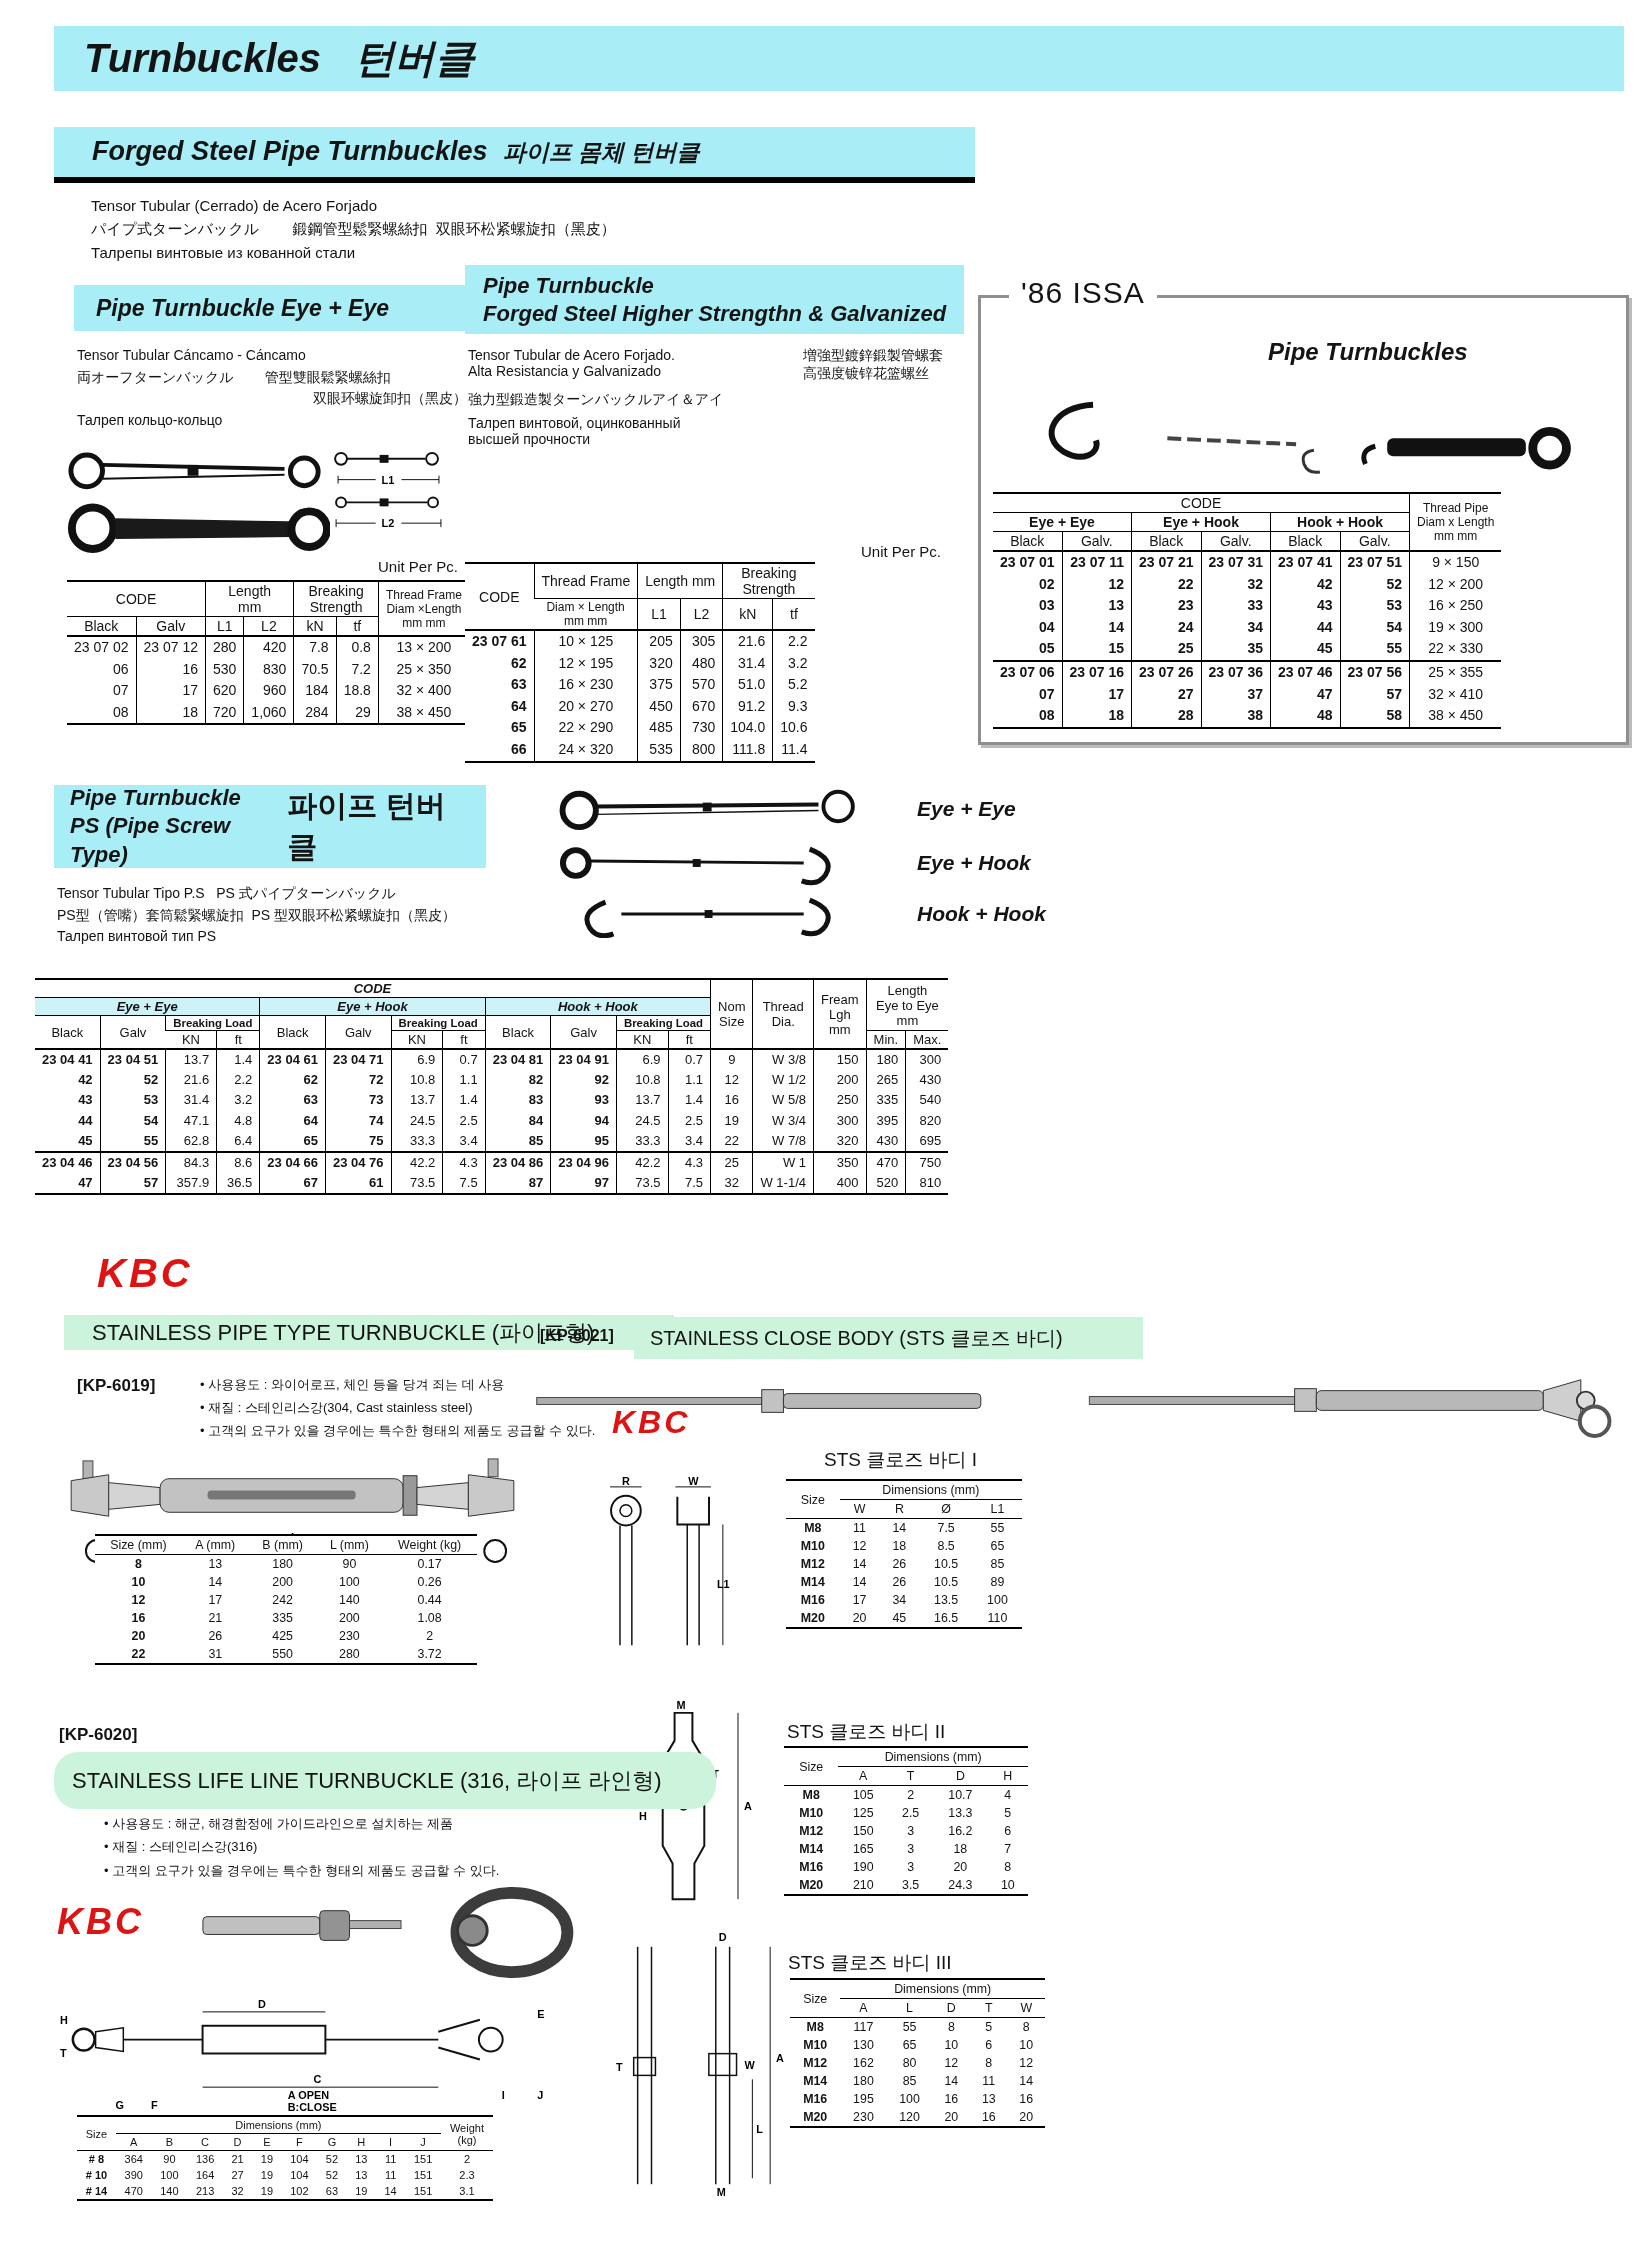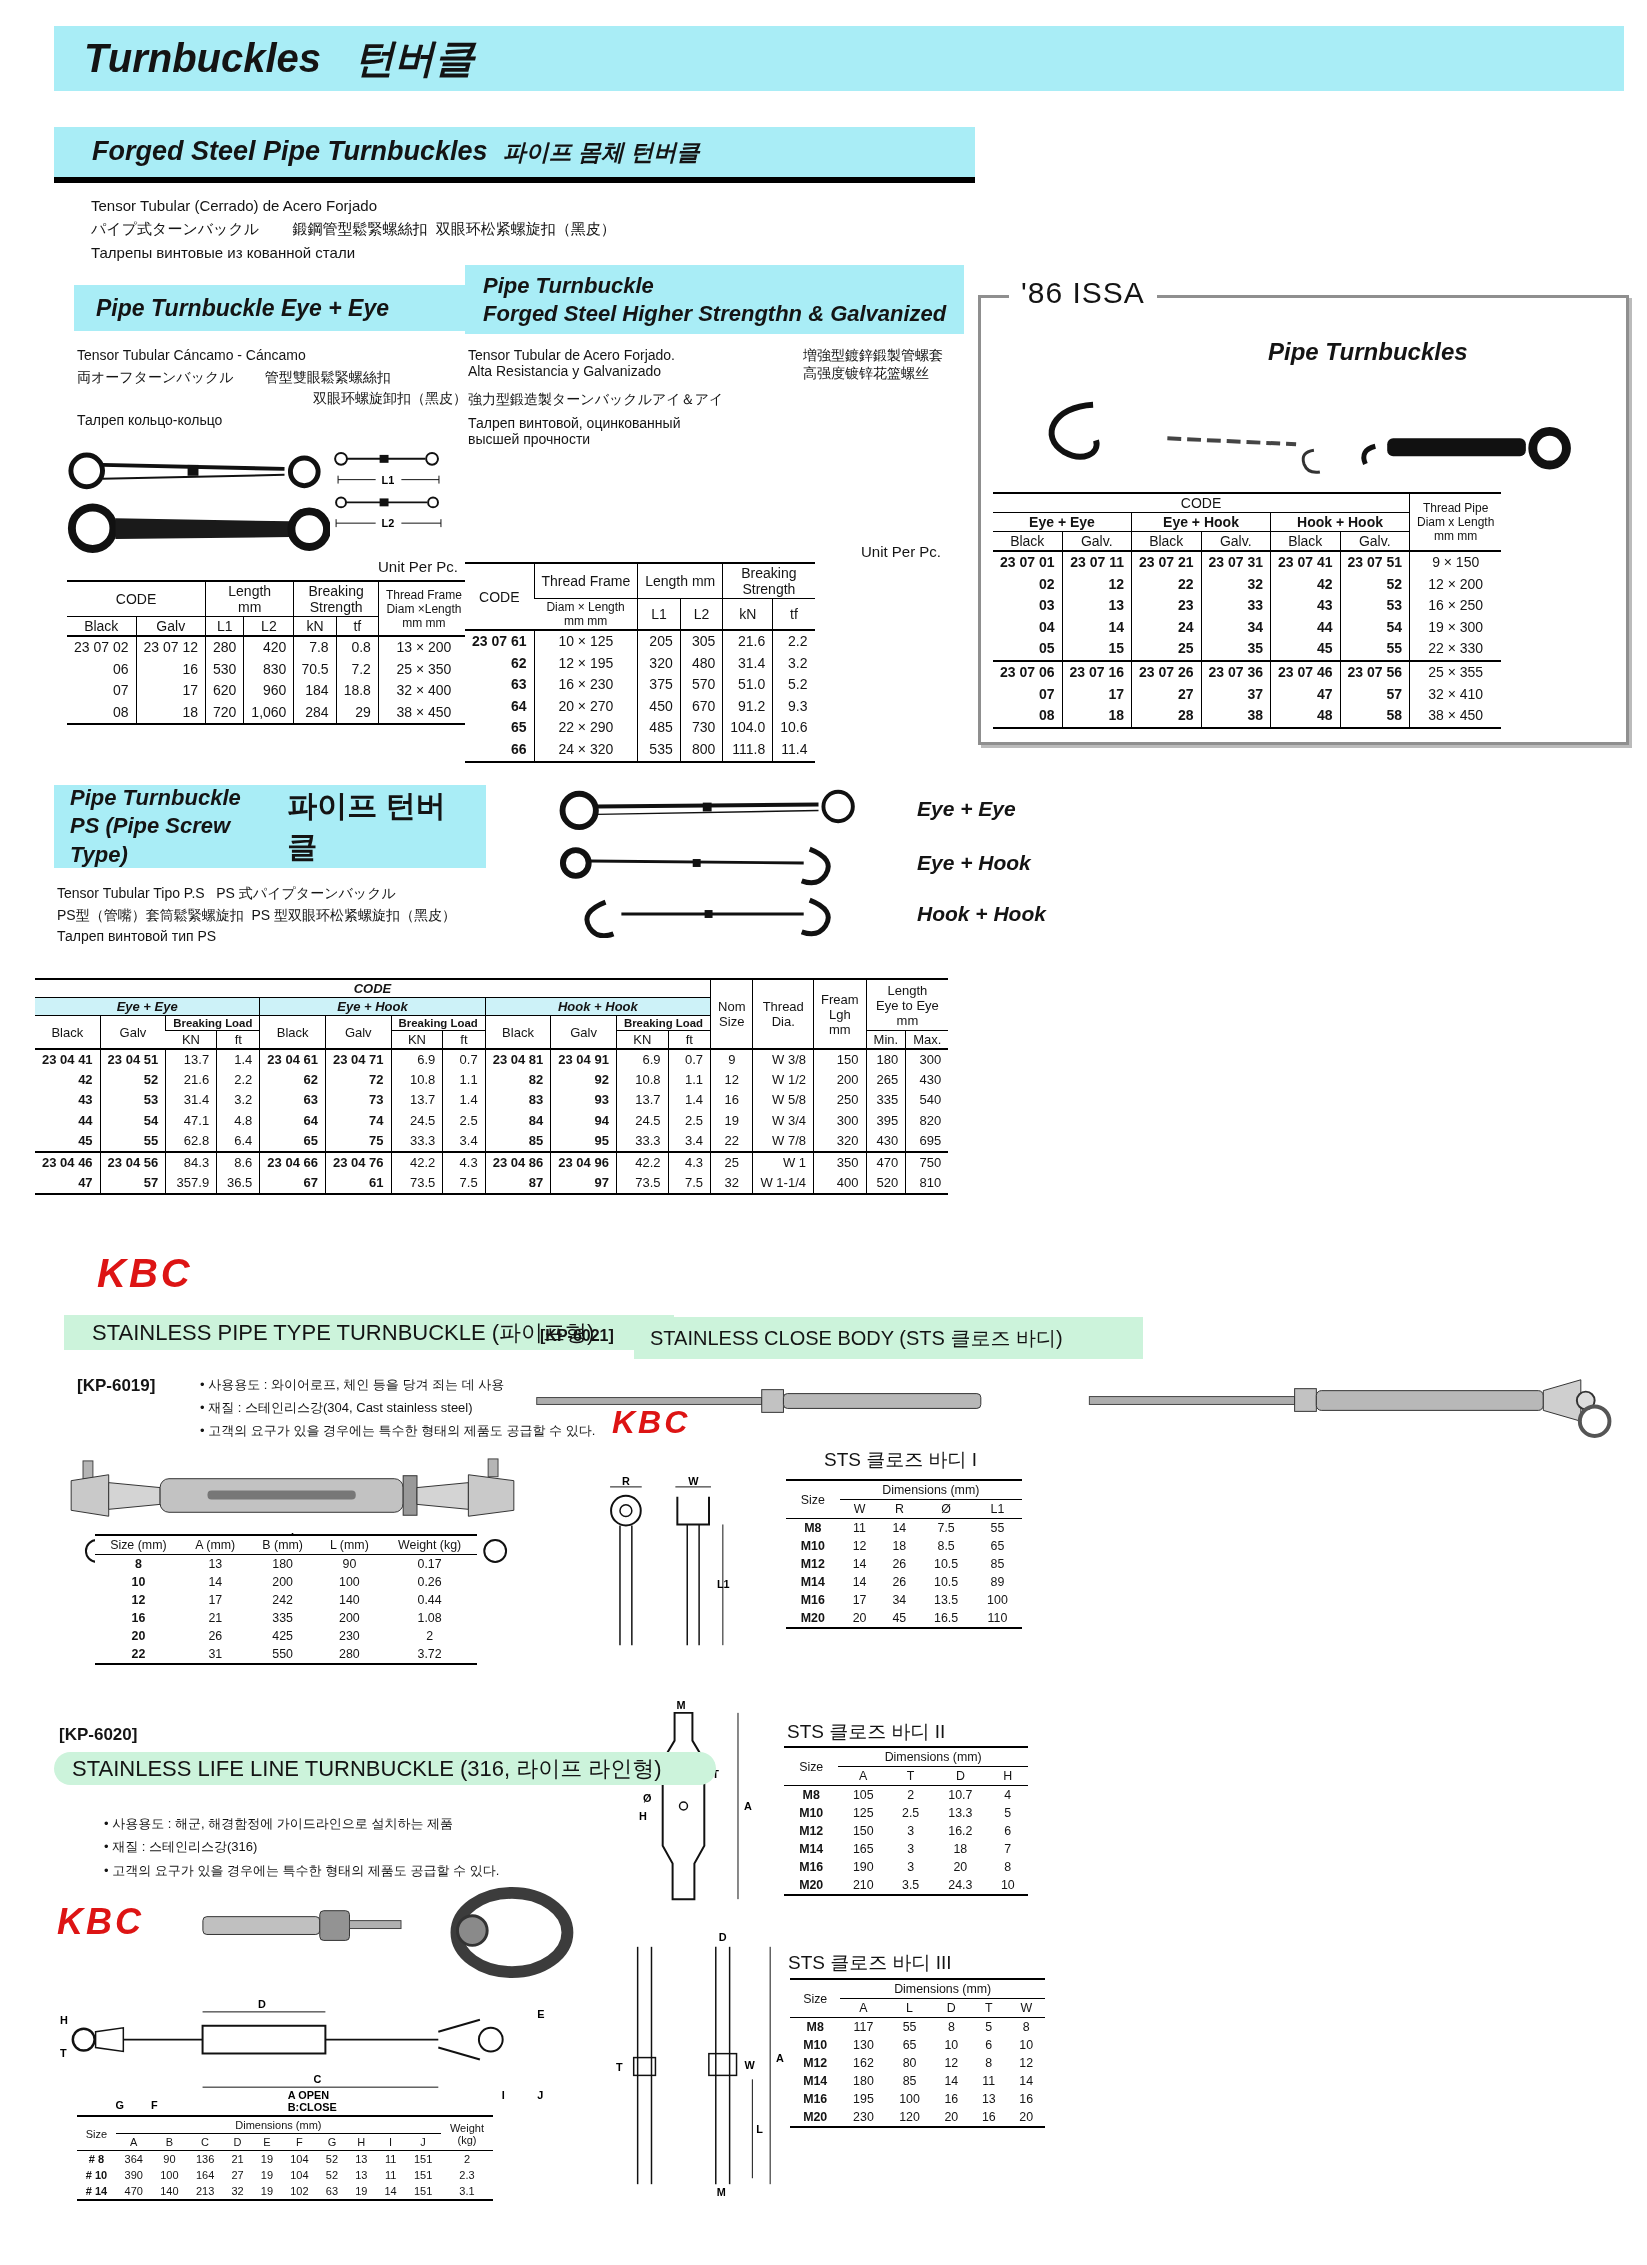--- a/index.html
+++ b/index.html
@@ -915,21 +915,21 @@
           <td>230</td>
           <td>120</td>
           <td>20</td>
           <td>16</td>
           <td>20</td>
         </tr>
       </tbody>
   </table>
 
   <div class="abs" style="left:59px;top:1725px;font-size:17px;font-weight:bold;">[KP-6020]</div>
-  <div class="abs mint" style="left:54px;top:1752px;width:644px;height:33px;padding-left:18px;border-radius:24px;">
+  <div class="abs mint" style="left:54px;top:1752px;width:644px;height:57px;padding-left:18px;border-radius:24px;">
     <span style="font-size:22px;">STAINLESS LIFE LINE TURNBUCKLE (316, 라이프 라인형)</span>
   </div>
   <div class="abs" style="left:104px;top:1812px;width:515px;font-size:13px;line-height:1.8;">
     <div>• 사용용도 : 해군, 해경함정에 가이드라인으로 설치하는 제품</div>
     <div>• 재질 : 스테인리스강(316)</div>
     <div>• 고객의 요구가 있을 경우에는 특수한 형태의 제품도 공급할 수 있다.</div>
   </div>
   <div class="abs kbc" style="left:57px;top:1901px;font-size:36px;">KBC</div>
   <svg class="abs" style="left:193px;top:1873px;" width="416" height="117" viewBox="0 0 420 118">
     <rect x="10" y="44" width="118" height="18" rx="4" fill="#c0c0c0" stroke="#333"></rect>

